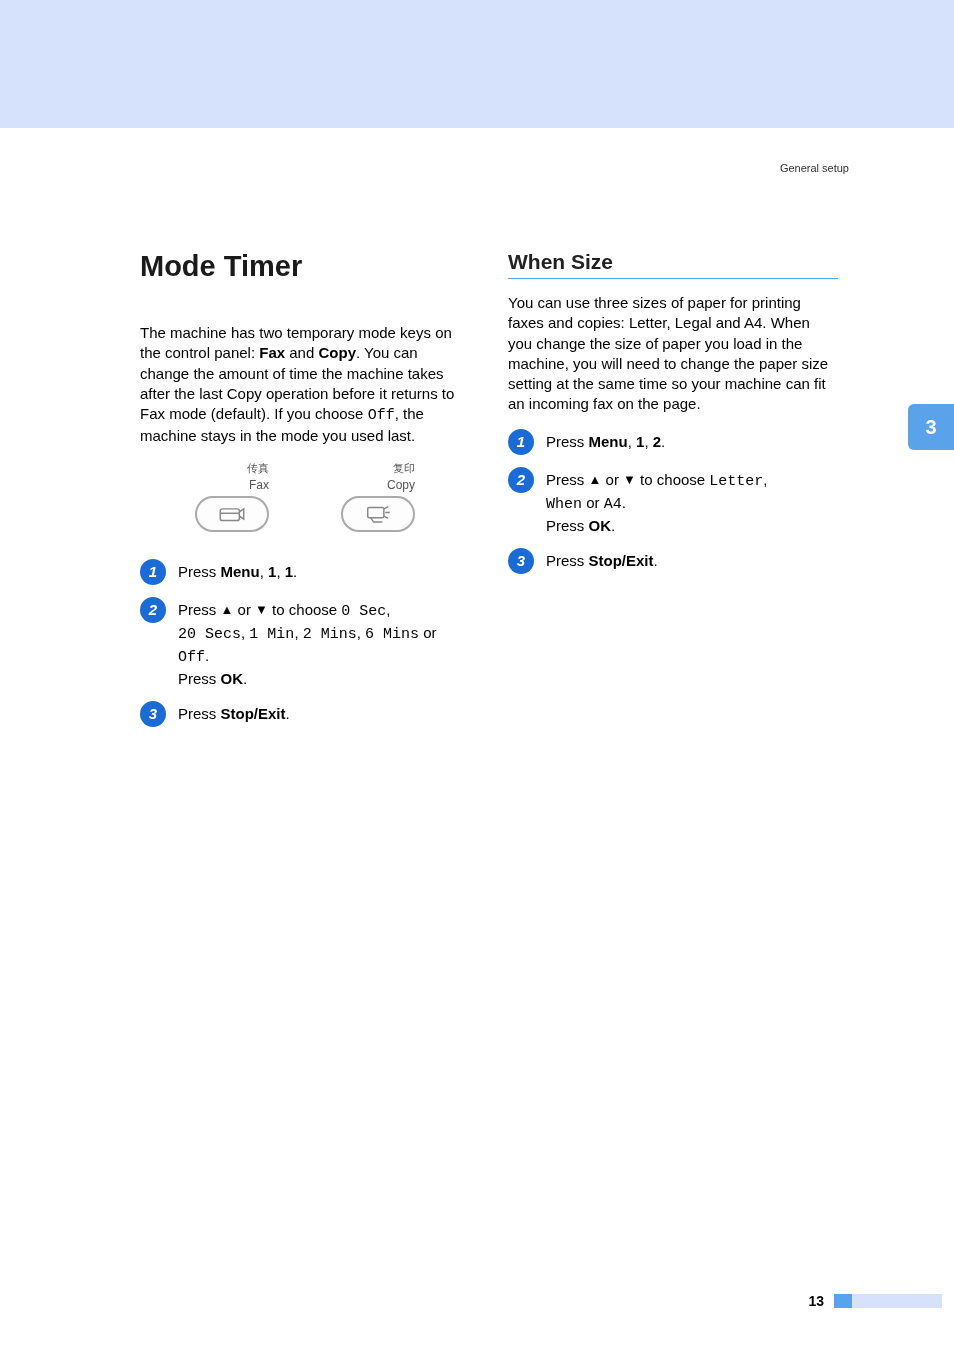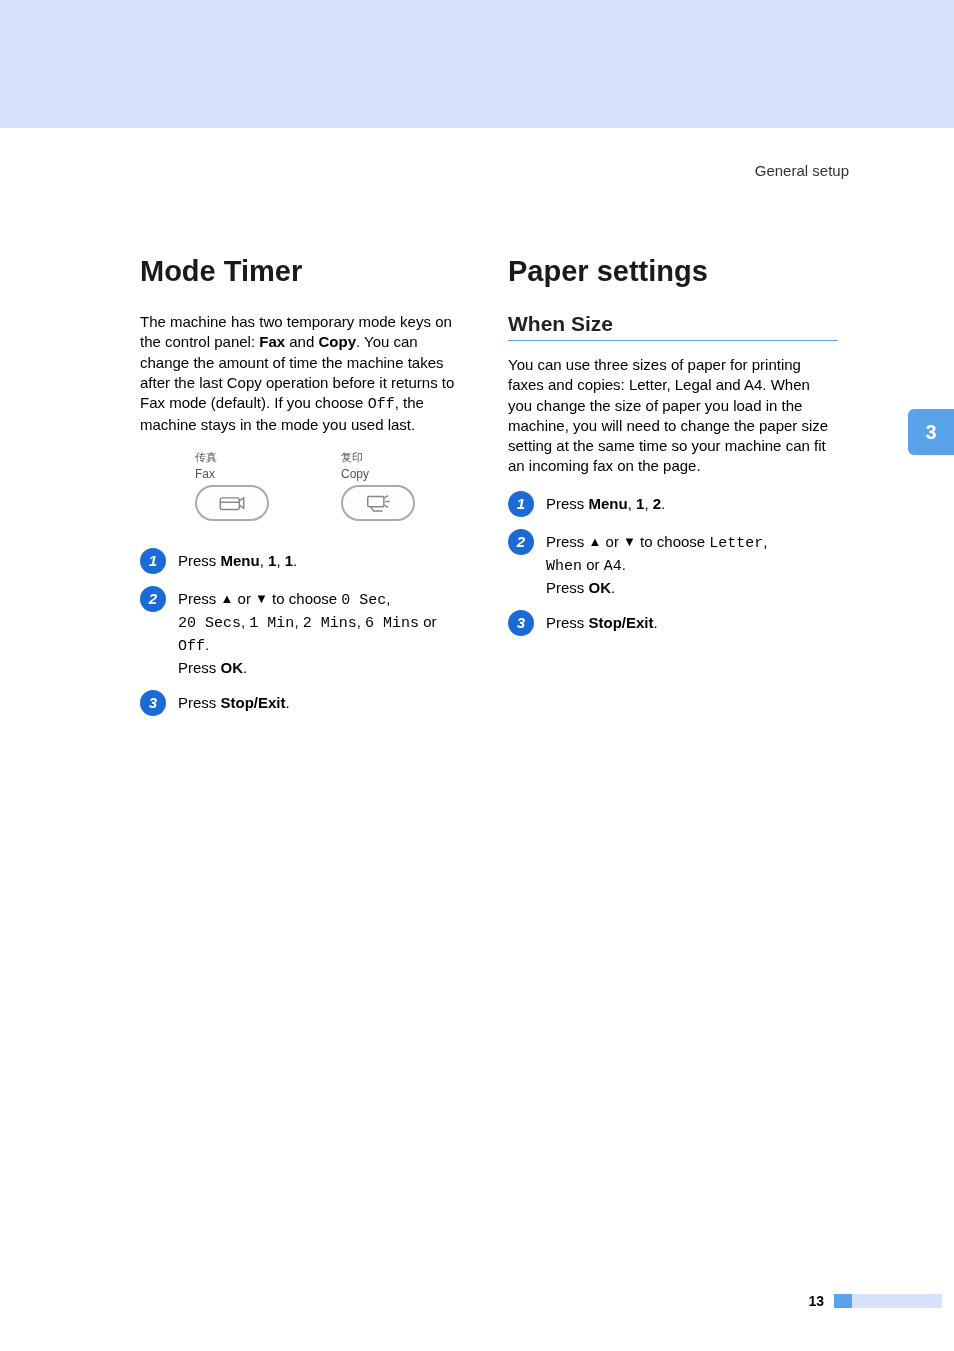--- a/index.html
+++ b/index.html
@@ -1,18 +1,18 @@
 <!DOCTYPE html>
 <html><head>
   <meta charset="utf-8">
   <style>
     * { box-sizing: border-box; margin: 0; padding: 0; }
     html, body { width: 954px; height: 1351px; font-family: Arial, Helvetica, sans-serif; background: #fff; color: #000; }
     .top-band { height: 128px; background: #d6e2fb; }
-    .header-text { text-align: right; padding: 34px 105px 0 0; font-size: 15px; color: #333; }
+    .header-text { text-align: right; padding: 34px 105px 0 0; font-size: 11px; color: #333; }
     .page {
       width: 954px;
       padding: 0 105px 0 140px;
       position: relative;
     }
     .tab {
       position: absolute;
       top: 230px;
       right: 0;
       width: 46px;
@@ -30,21 +30,21 @@
     .columns {
       display: flex;
       gap: 38px;
       padding-top: 76px;
     }
     .col { width: 330px; }
     h1.section {
       font-size: 29px;
       font-weight: bold;
       color: #1a1a1a;
-      margin-bottom: 24px;
+      margin-bottom: 40px;
     }
     h2.sub {
       font-size: 21px;
       font-weight: bold;
       border-bottom: 1px solid #5aa3ea;
       padding-bottom: 4px;
       margin-bottom: 14px;
       color: #222;
     }
     p.para {
@@ -59,21 +59,21 @@
       height: 80px;
       margin: 4px auto 18px auto;
       display: flex;
       justify-content: space-between;
       align-items: flex-start;
       gap: 24px;
     }
     .key-unit {
       display: flex;
       flex-direction: column;
-      align-items: flex-start;
+      align-items: flex-end;
       gap: 2px;
     }
     .key-label-cn { font-size: 11px; color: #555; }
     .key-label-en { font-size: 12px; color: #555; margin-bottom: 2px; }
     .key-btn {
       width: 74px;
       height: 36px;
       border: 2px solid #aaa;
       border-radius: 18px;
       display: flex;
@@ -195,21 +195,20 @@
         <li class="step">
           <span class="step-num">3</span>
           <span class="step-body">
             <span>Press </span><b>Stop/Exit</b><span>.</span>
           </span>
         </li>
       </ol>
     </div>
 
     <div class="col">
-      <h1 class="section">Paper settings</h1>
       <h2 class="sub">When Size</h2>
       <p class="para">You can use three sizes of paper for printing faxes and copies: Letter, Legal and A4. When you change the size of paper you load in the machine, you will need to change the paper size setting at the same time so your machine can fit an incoming fax on the page.</p>
 
       <ol class="steps">
         <li class="step">
           <span class="step-num">1</span>
           <span class="step-body">
             <span>Press </span><b>Menu</b><span>, </span><b>1</b><span>, </span><b>2</b><span>.</span>
           </span>
         </li>

